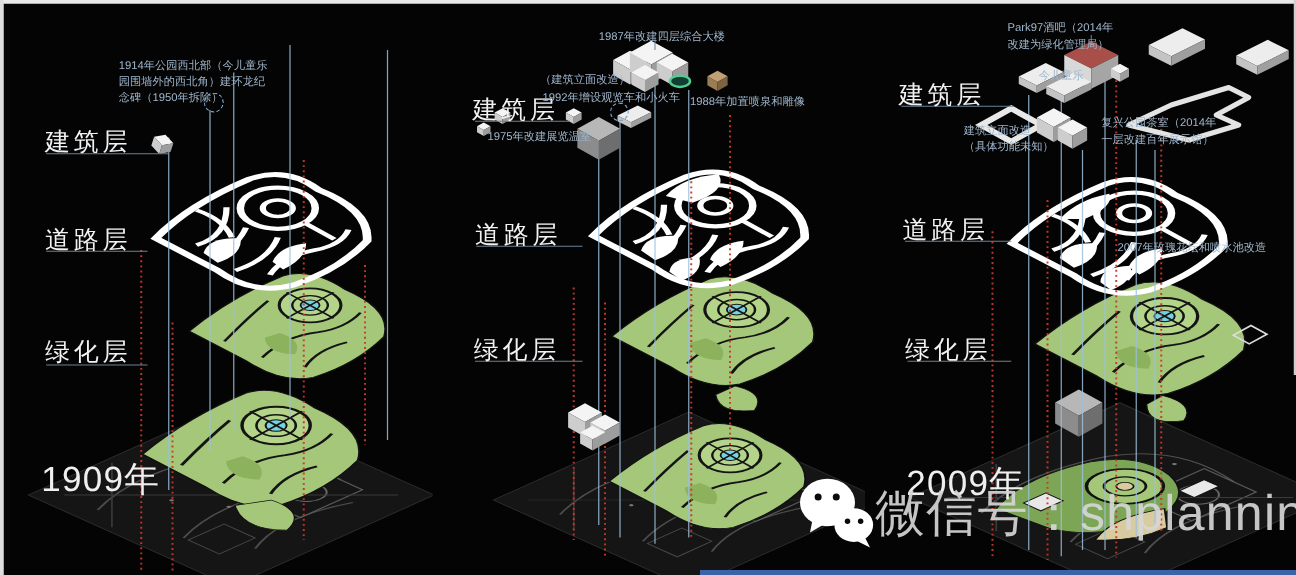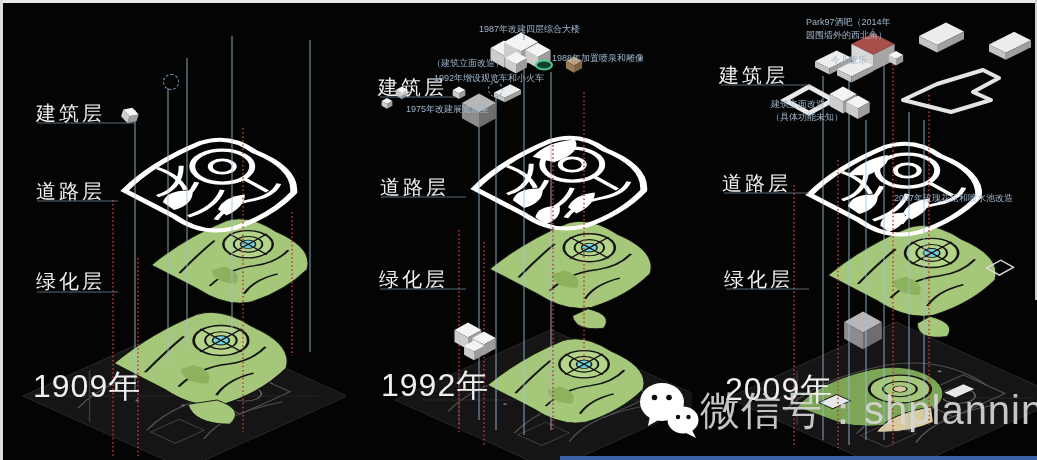--- a/index.html
+++ b/index.html
@@ -4,21 +4,21 @@
 <style>
   html,body{margin:0;padding:0;background:#000;}
   .canvas{position:relative;width:1037px;height:460px;background:#040404;overflow:hidden;
           font-family:"Liberation Sans","DejaVu Sans",sans-serif;}
   .border-top{position:absolute;left:0;top:0;width:1037px;height:3px;background:#e9e9e9;}
   .border-left{position:absolute;left:0;top:0;width:3px;height:460px;background:#dedede;}
   .border-right{position:absolute;right:0;top:0;width:2px;height:300px;background:#cfcfcf;}
   .panel{position:absolute;top:0;width:346px;height:460px;}
   .panel svg{position:absolute;left:0;top:0;}
   .layer-label{position:absolute;color:#f2f2f2;font-size:20px;letter-spacing:3px;white-space:nowrap;}
-  .year{position:absolute;color:#efefef;font-size:32px;letter-spacing:1px;}
+  .year{position:absolute;color:#efefef;font-size:28px;letter-spacing:1px;}
   .ann{position:absolute;color:#9fb6cc;font-size:9px;line-height:13px;white-space:pre-line;}
   .dashed-circle{position:absolute;border:1.5px dashed #7ea4c9;border-radius:50%;}
   .watermark{position:absolute;left:638px;top:380px;display:flex;align-items:center;}
   .watermark-text{color:#d6d6d6;opacity:.92;font-size:40px;letter-spacing:1px;white-space:nowrap;}
   .bottom-bar{position:absolute;left:560px;right:0;bottom:0;height:4px;background:#3c63a8;}
   .guide-blue{stroke:#9cc0dc;stroke-width:1;opacity:.85;}
   .guide-red{stroke:#c8372b;stroke-width:1.6;stroke-dasharray:1.5 2.6;opacity:.95;}
   .lead{stroke:#6c8096;stroke-width:.8;}
 </style>
 </head>
@@ -120,20 +120,23 @@
         <use href="#cube" transform="scale(0.9) rotate(18)"></use>
       </g>
       <line class="lead" x1="37" y1="123" x2="135" y2="123"></line>
       <line class="lead" x1="37" y1="201" x2="118" y2="201"></line>
       <line class="lead" x1="37" y1="292" x2="118" y2="292"></line>
     </svg>
     <div class="layer-label" style="left:36px;top:100px">建筑层</div>
     <div class="layer-label" style="left:36px;top:178px">道路层</div>
     <div class="layer-label" style="left:36px;top:268px">绿化层</div>
     <div class="year" style="left:33px;top:365px">1909年</div>
+    <div class="ann" style="left:95px;top:46px;width:150px">1914年公园西北部（今儿童乐
+园围墙外的西北角）建环龙纪
+念碑（1950年拆除）</div>
     <div class="dashed-circle" style="left:163px;top:74px;width:14px;height:14px"></div>
   </div>
 
   <div class="panel" style="left:346px">
     <svg width="346" height="460">
       <g transform="translate(205,400) scale(1,0.45) rotate(-45)">
         <use href="#basemap" transform="scale(1.3)"></use>
       </g>
       <g transform="translate(230,382) scale(1,0.55) rotate(-45)">
         <use href="#greennet" transform="scale(0.95)"></use>
@@ -178,26 +181,25 @@
         <use href="#cube" transform="translate(128,346) scale(1.1)"></use>
       </g>
       <line class="lead" x1="34" y1="97" x2="110" y2="97"></line>
       <line class="lead" x1="35" y1="197" x2="120" y2="197"></line>
       <line class="lead" x1="34" y1="289" x2="120" y2="289"></line>
       <line class="lead" x1="178" y1="30" x2="178" y2="40"></line>
     </svg>
     <div class="layer-label" style="left:32px;top:74px">建筑层</div>
     <div class="layer-label" style="left:34px;top:174px">道路层</div>
     <div class="layer-label" style="left:33px;top:266px">绿化层</div>
-    <div class="year" style="left:35px;top:364px">1992年</div>
     <div class="ann" style="left:133px;top:23px">1987年改建四层综合大楼</div>
     <div class="ann" style="left:86px;top:57px">（建筑立面改造）</div>
     <div class="ann" style="left:88px;top:72px">1992年增设观览车和小火车</div>
-    <div class="ann" style="left:206px;top:52px">1988年加置喷泉和雕像</div>
-    <div class="ann" style="left:60px;top:103px">1975年改建展览温室</div>
+    <div class="ann" style="left:206px;top:75px">1988年加置喷泉和雕像</div>
+    <div class="ann" style="left:44px;top:103px">1975年改建展览温室</div>
     <div class="dashed-circle" style="left:142px;top:82px;width:13px;height:13px"></div>
   </div>
 
   <div class="panel" style="left:691px">
     <svg width="346" height="460">
       <g transform="translate(205,398) scale(1,0.45) rotate(-45)">
         <use href="#basemap" transform="scale(1.4)"></use>
         <g transform="scale(1.4)">
           <path d="M-60,-40 Q-20,-58 20,-44 Q48,-32 40,0 Q30,30 -6,34 Q-46,30 -56,0 Z" fill="#7ca656" stroke="#111"></path>
           <circle cx="12" cy="-8" r="22" fill="#a5c779" stroke="#111" stroke-width="2"></circle>
@@ -250,24 +252,26 @@
       <line class="lead" x1="30" y1="85" x2="120" y2="85"></line>
       <line class="lead" x1="33" y1="193" x2="118" y2="193"></line>
       <line class="lead" x1="35" y1="289" x2="118" y2="289"></line>
       <line class="lead" x1="182" y1="38" x2="182" y2="28"></line>
     </svg>
     <div class="layer-label" style="left:28px;top:62px">建筑层</div>
     <div class="layer-label" style="left:31px;top:170px">道路层</div>
     <div class="layer-label" style="left:33px;top:266px">绿化层</div>
     <div class="year" style="left:34px;top:368px">2009年</div>
     <div class="ann" style="left:115px;top:16px">Park97酒吧（2014年
-园围墙外的西北角）</div>
+改建为绿化管理局）</div>
     <div class="ann" style="left:140px;top:54px">今儿童乐</div>
     <div class="ann" style="left:80px;top:98px">建筑立面改造
 （具体功能未知）</div>
+    <div class="ann" style="left:190px;top:92px">复兴公园茶室（2014年
+一层改建百年展示馆）</div>
     <div class="ann" style="left:203px;top:192px">2007年玫瑰花坛和喷水池改造</div>
   </div>
 
   <div class="watermark">
     <svg width="62" height="60" viewBox="0 0 62 60">
       <ellipse cx="24" cy="22" rx="22" ry="19" fill="#fff"></ellipse>
       <polygon points="12,36 10,46 22,39" fill="#fff"></polygon>
       <circle cx="16.5" cy="17.5" r="2.8" fill="#0a0a0a"></circle>
       <circle cx="31" cy="17.5" r="2.8" fill="#0a0a0a"></circle>
       <ellipse cx="45" cy="40" rx="15.5" ry="13.5" fill="#fff"></ellipse>

